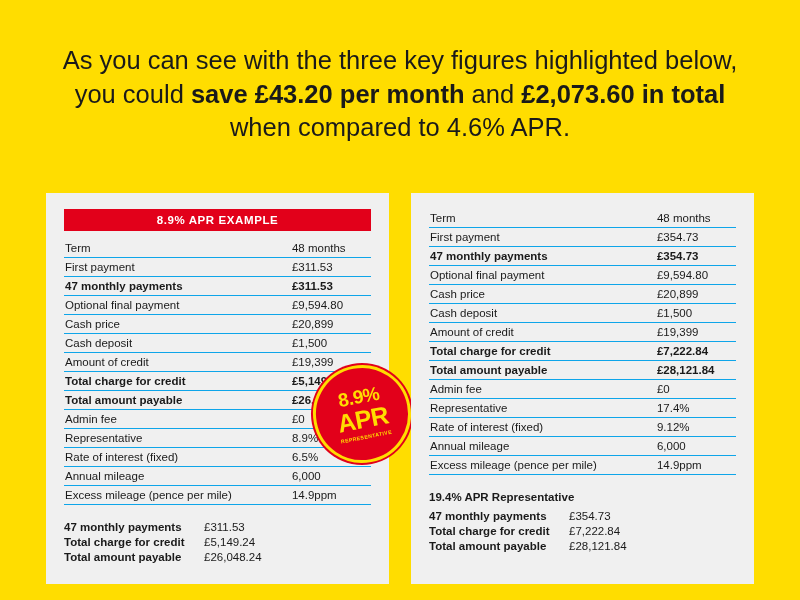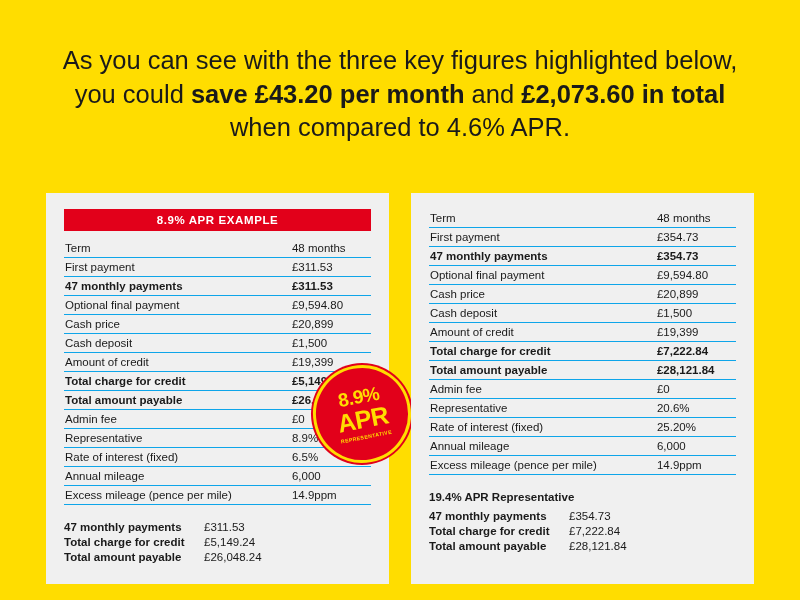--- a/index.html
+++ b/index.html
@@ -276,25 +276,25 @@
       <tr class="bold">
         <td>Total amount payable</td>
         <td class="val">£28,121.84</td>
       </tr>
       <tr>
         <td>Admin fee</td>
         <td class="val">£0</td>
       </tr>
       <tr>
         <td>Representative</td>
-        <td class="val">20.6%</td>
+        <td class="val">17.4%</td>
       </tr>
       <tr>
         <td>Rate of interest (fixed)</td>
-        <td class="val">25.20%</td>
+        <td class="val">9.12%</td>
       </tr>
       <tr>
         <td>Annual mileage</td>
         <td class="val">6,000</td>
       </tr>
       <tr>
         <td>Excess mileage (pence per mile)</td>
         <td class="val">14.9ppm</td>
       </tr>
     </tbody>

